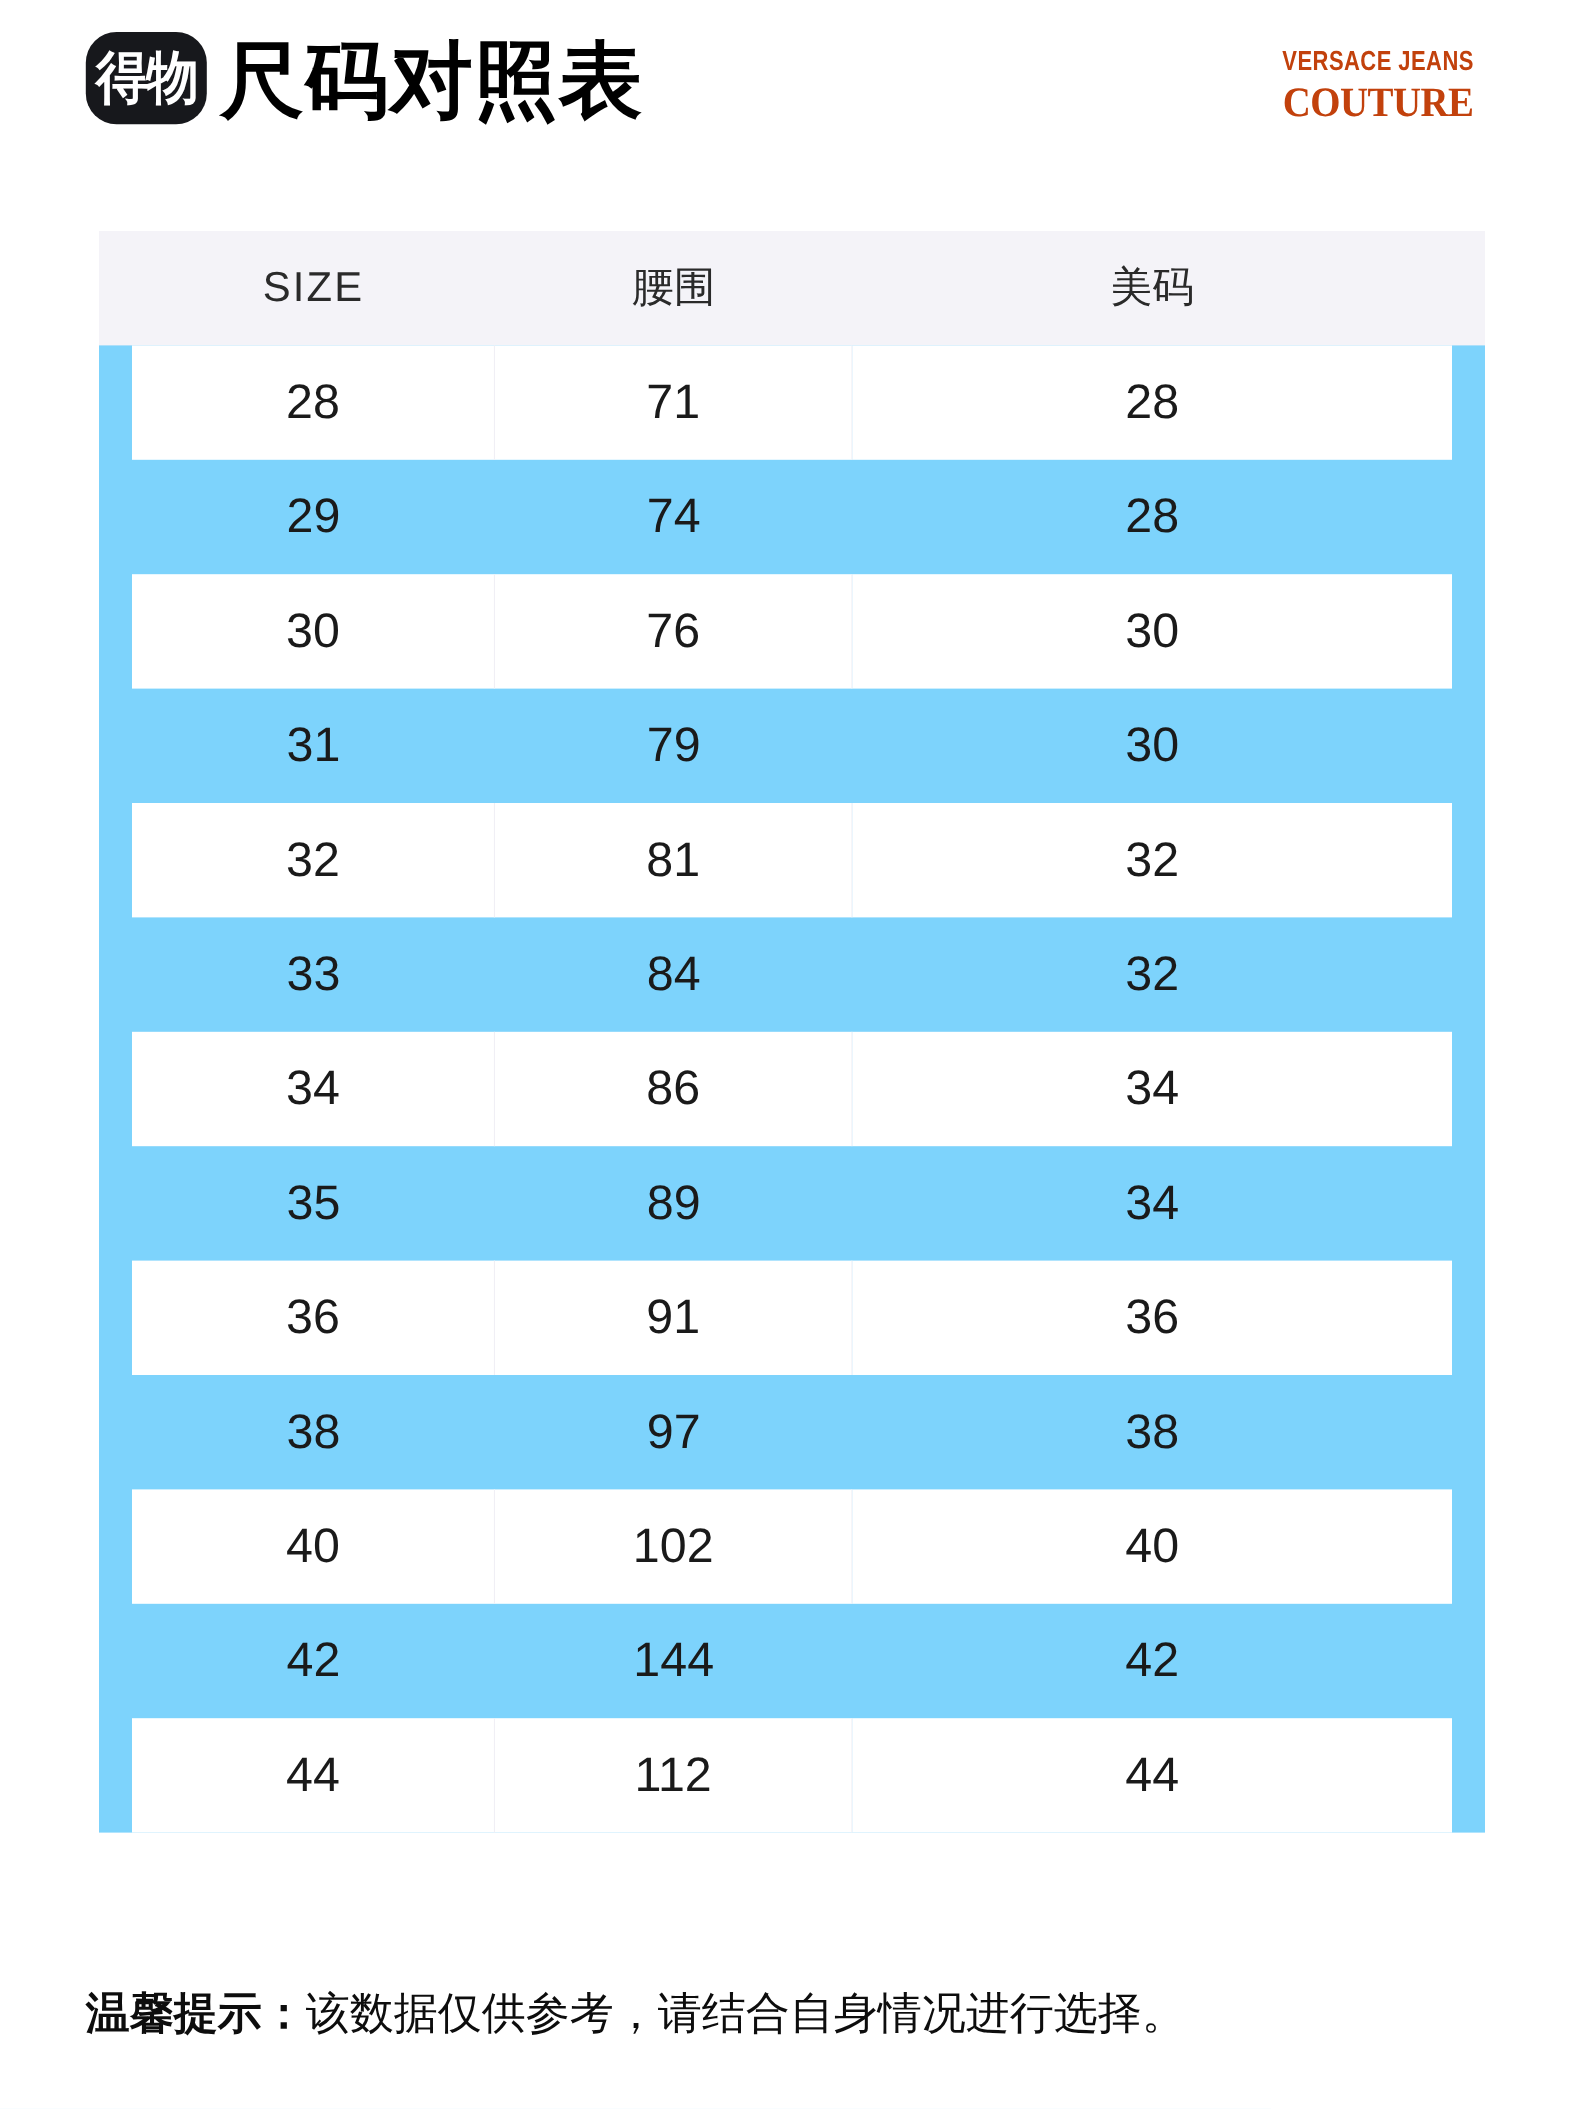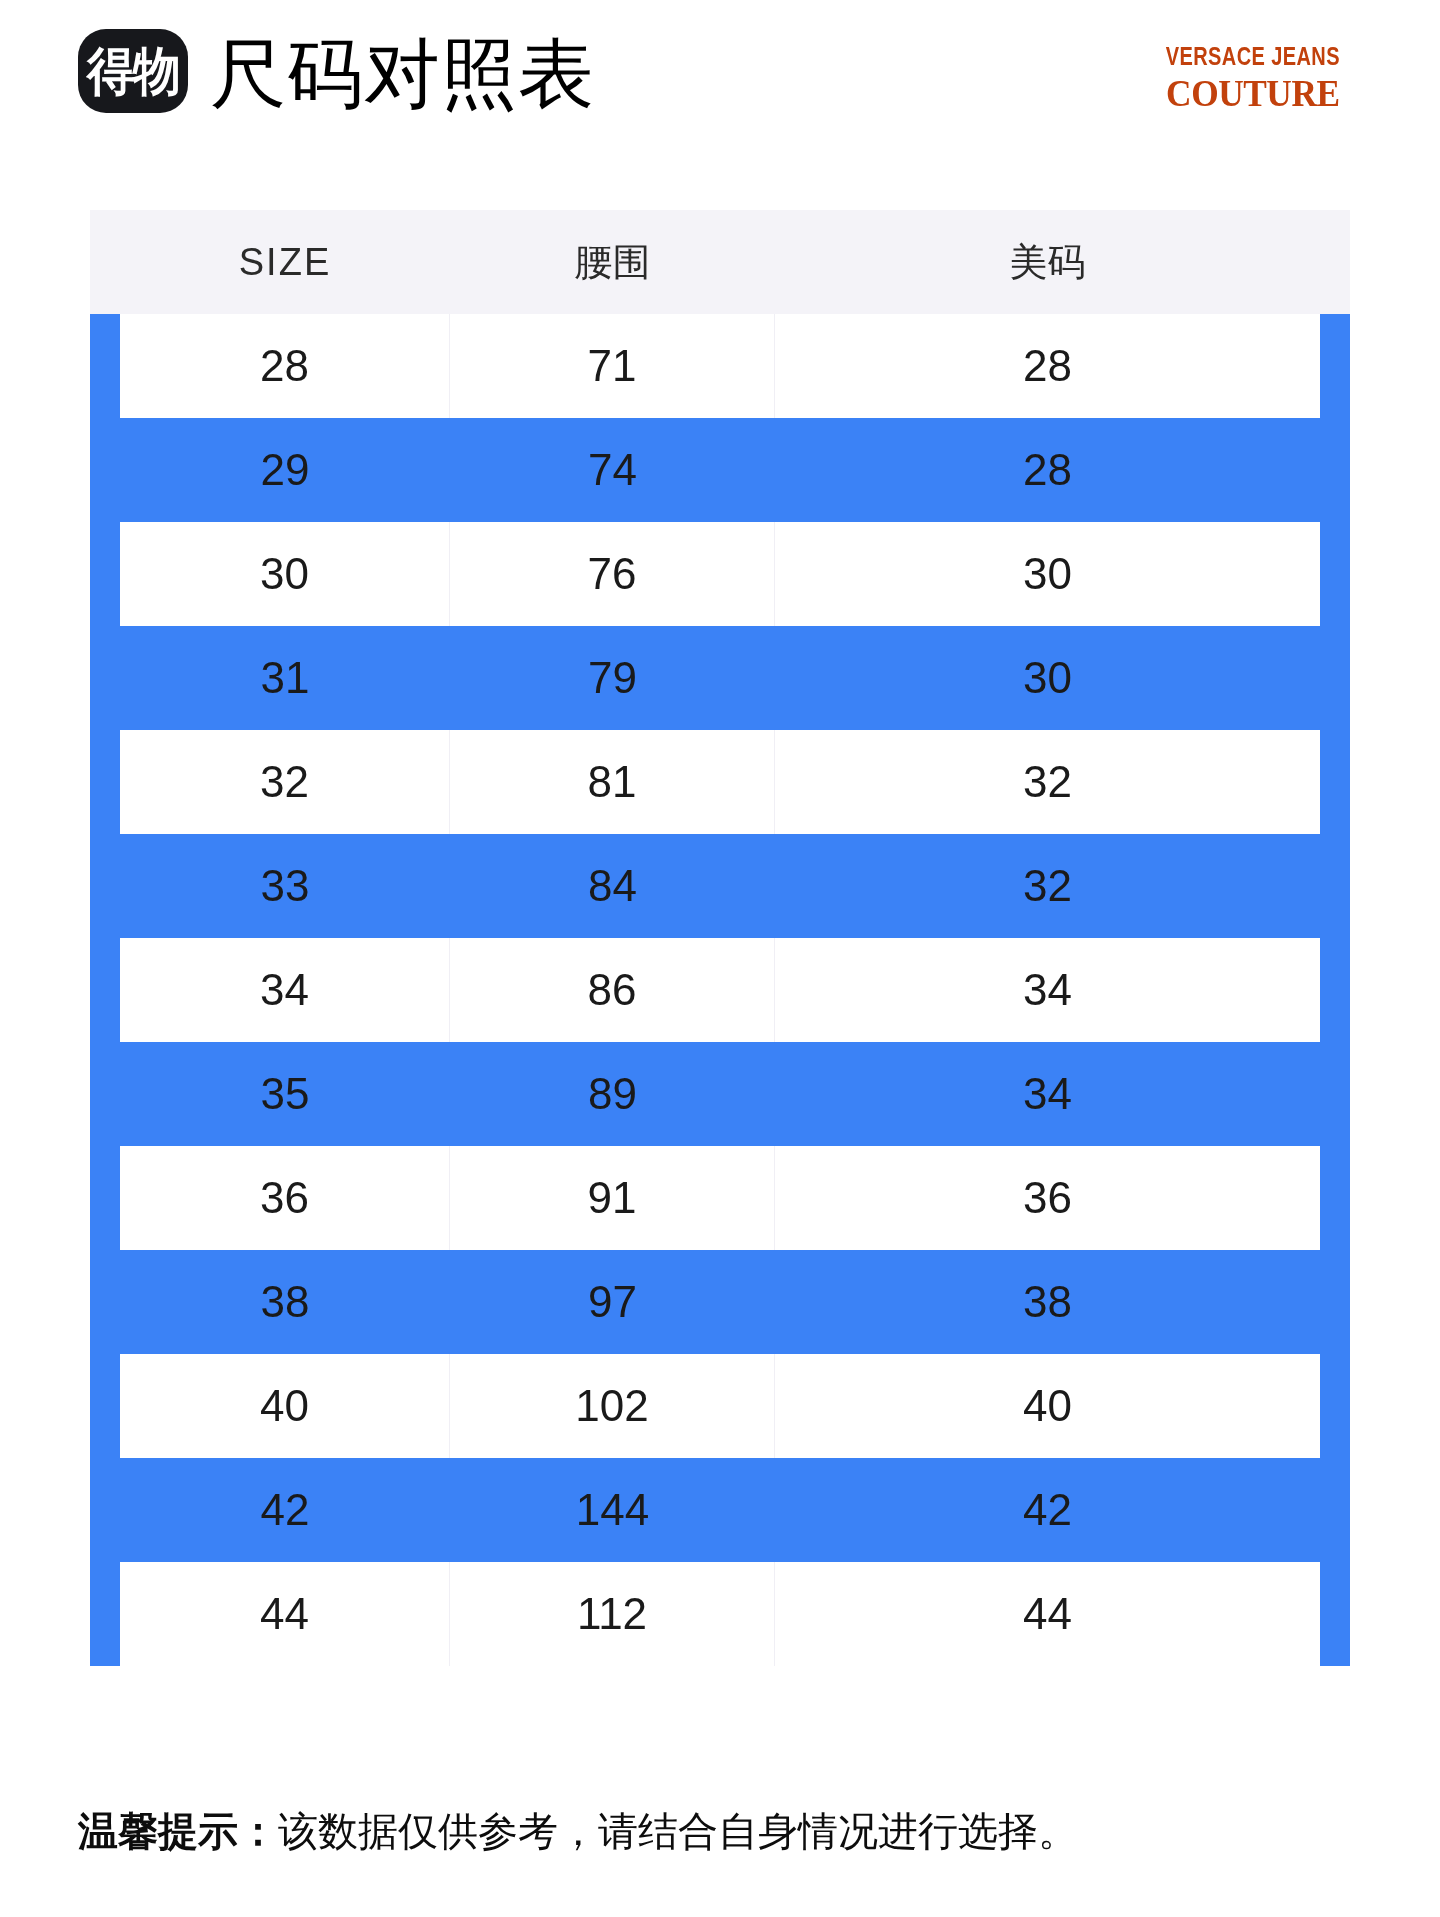--- a/index.html
+++ b/index.html
@@ -46,24 +46,24 @@
     font-size: 52px;
     font-weight: 700;
     letter-spacing: -2px;
     line-height: 1;
     font-family: "DejaVu Sans", "Liberation Sans", sans-serif;
     transform: scaleX(0.92);
   }
 
   .page-title {
     position: absolute;
-    left: 210px;
+    left: 200px;
     top: 34px;
     font-size: 76px;
-    font-weight: 400;
+    font-weight: 700;
     color: #000000;
     line-height: 1.05;
     letter-spacing: 1px;
     white-space: nowrap;
   }
 
   .vendor-logo {
     position: absolute;
     right: 78px;
     top: 44px;
@@ -90,21 +90,21 @@
     white-space: nowrap;
     font-family: "Liberation Serif", "DejaVu Serif", serif;
   }
 
   
   .size-table {
     position: absolute;
     left: 90px;
     top: 210px;
     width: 1260px;
-    background: #3b82f6;
+    background: #7dd3fc;
   }
 
   .trow {
     display: flex;
     width: 100%;
     height: 104px;
     align-items: stretch;
   }
 
   .trow.header-row { height: 104px; background: #f4f3f8; }

